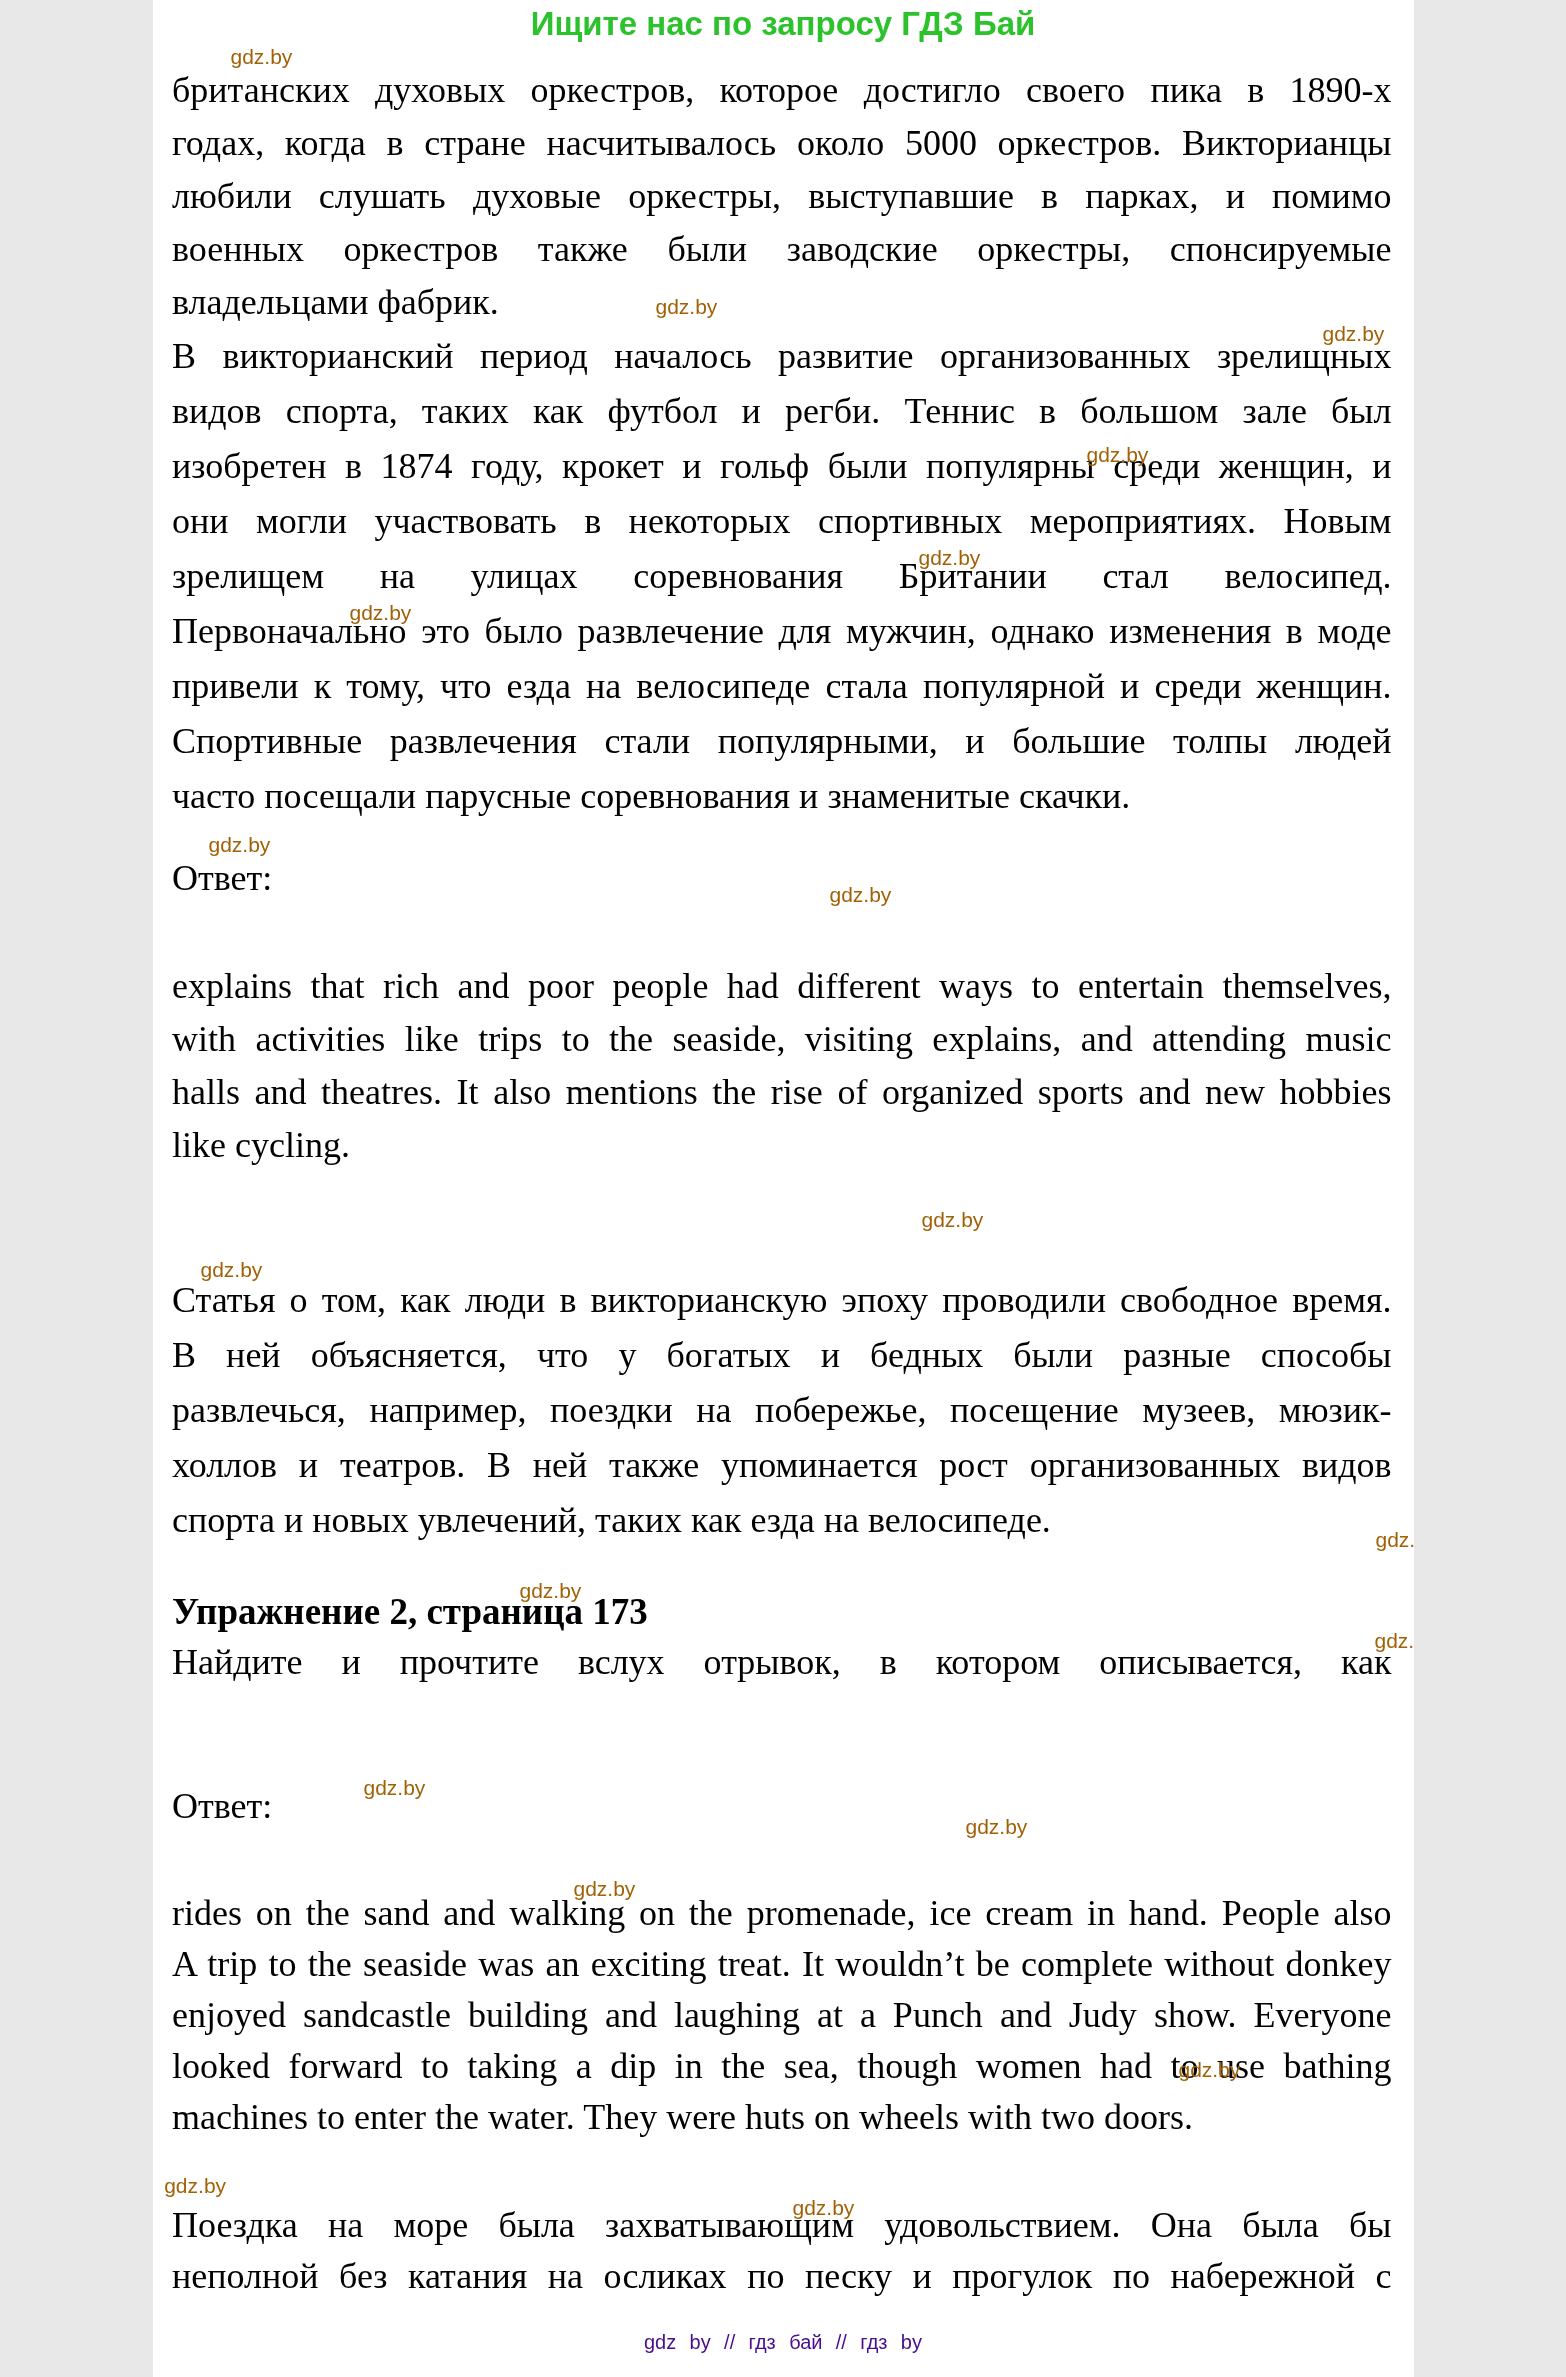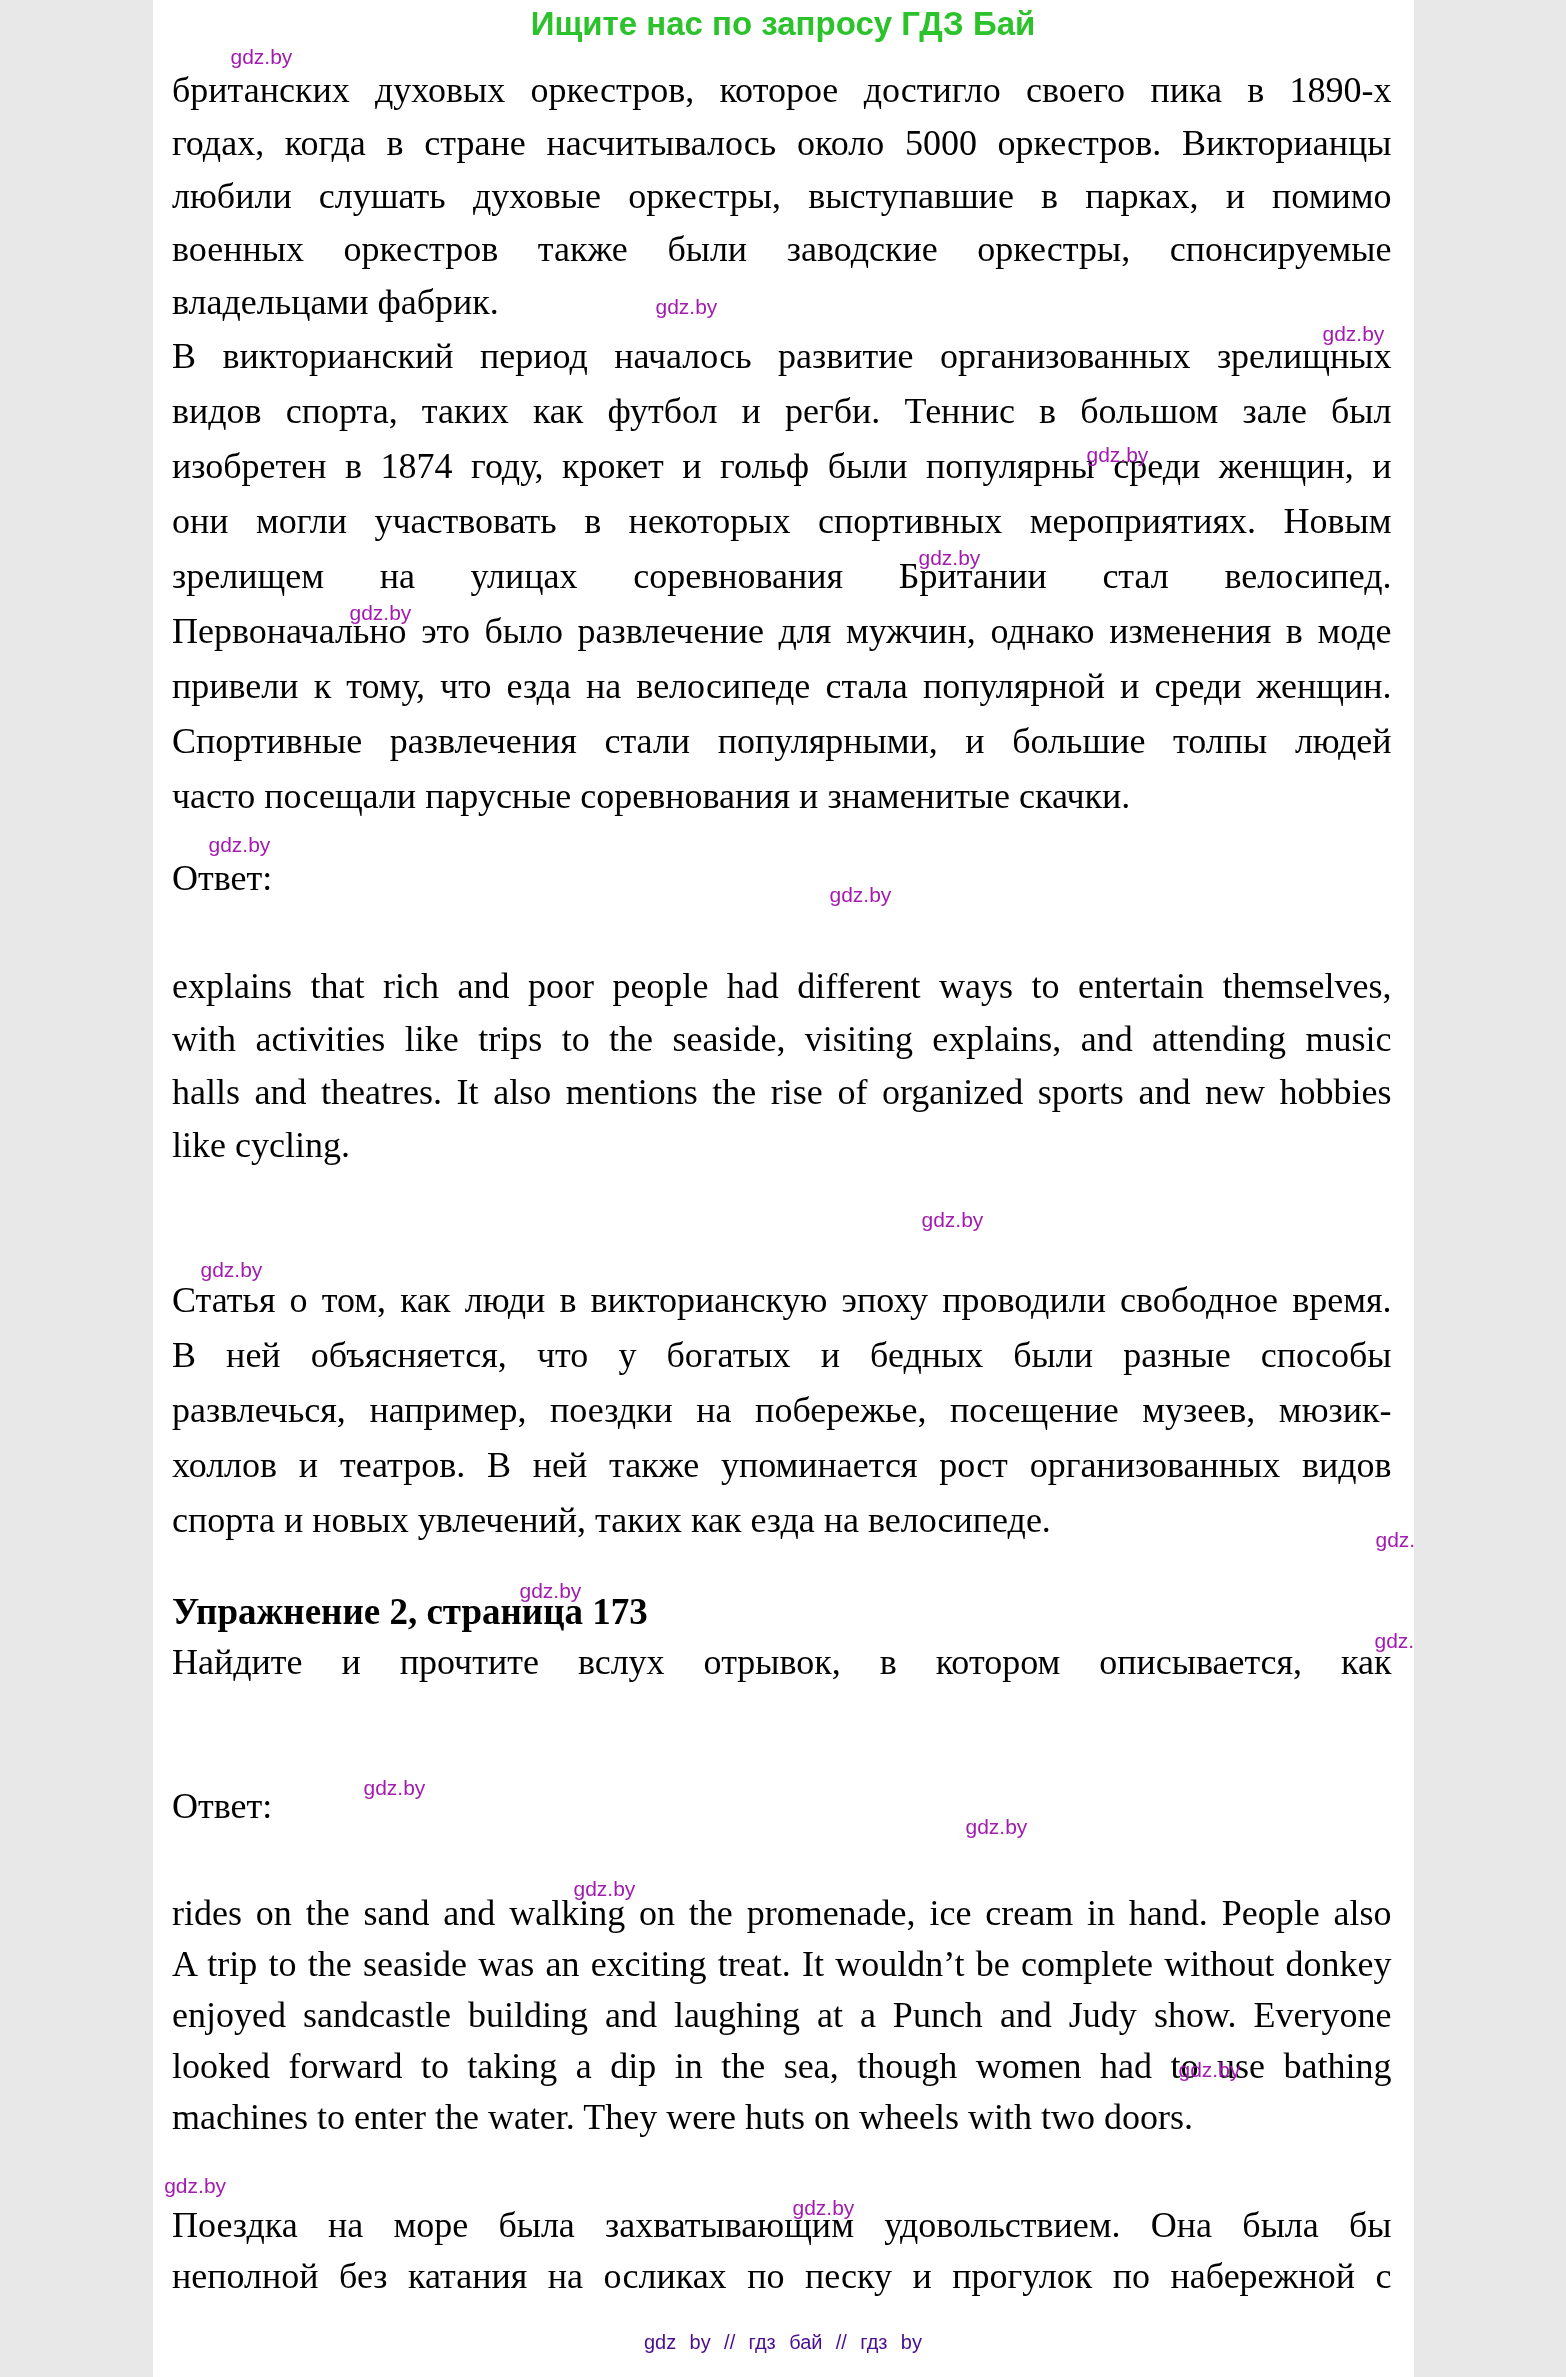--- a/index.html
+++ b/index.html
@@ -57,21 +57,21 @@
     left: 19.5px;
     font-family: "Liberation Serif", "DejaVu Serif", serif;
     font-size: 37px;
     font-weight: bold;
     color: #000000;
   }
   .wm {
     position: absolute;
     font-family: "Liberation Sans", "DejaVu Sans", sans-serif;
     font-size: 21px;
-    color: #a21caf;
+    color: #a16207;
     white-space: nowrap;
   }
   .footer {
     position: absolute;
     top: 2331px;
     left: 0;
     right: 0;
     text-align: center;
     font-family: "Liberation Sans", "DejaVu Sans", sans-serif;
     font-size: 20px;

